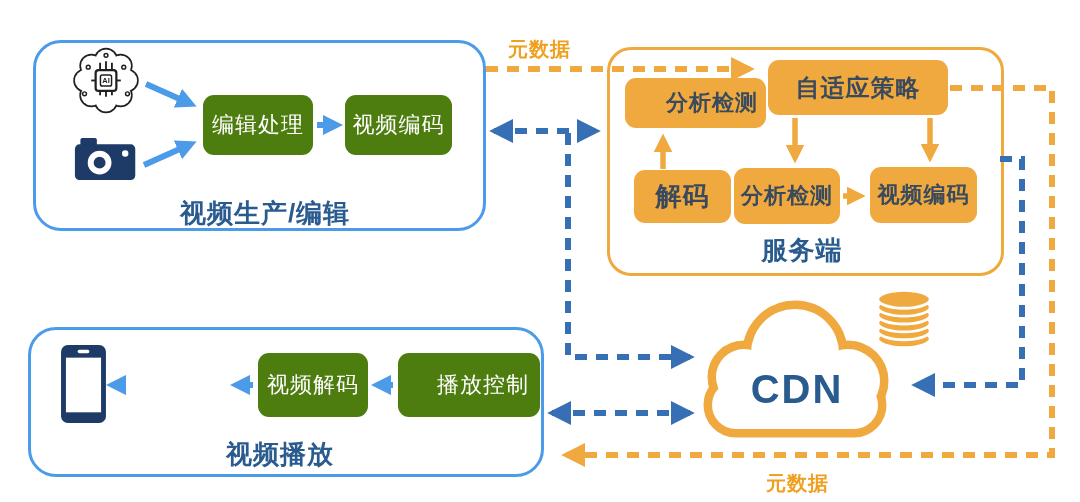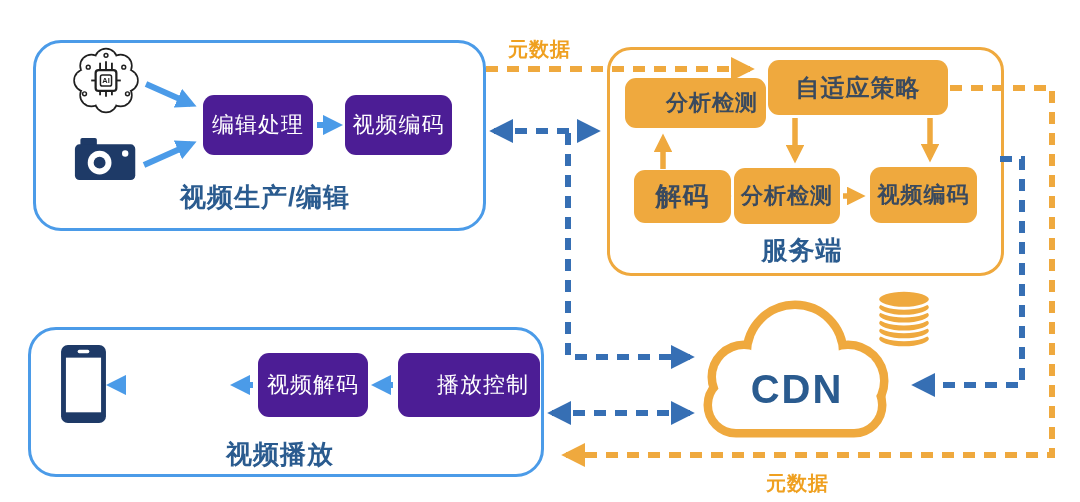--- a/index.html
+++ b/index.html
@@ -8,21 +8,21 @@
     font-family:"Liberation Sans","DejaVu Sans",sans-serif;
   }
   .group-box{position:absolute;border-radius:28px;background:#fff;z-index:1;}
   .group-box.blue{border:3px solid #4B9BE8;}
   .group-box.orange{border:3px solid #EFA93E;border-radius:24px;}
   #connectors{position:absolute;left:0;top:0;z-index:2;pointer-events:none;}
   .node{
     position:absolute;z-index:3;display:flex;align-items:center;justify-content:center;
     border-radius:11px;white-space:nowrap;
   }
-  .node.blue{background:#4c1d95;color:#ffffff;font-size:22px;letter-spacing:1px;}
+  .node.blue{background:#4d7c0f;color:#ffffff;font-size:22px;letter-spacing:1px;}
   .node.orange{background:#EFA93E;color:#3A4A5E;font-weight:bold;letter-spacing:1px;}
   .section-label{
     position:absolute;z-index:3;color:#2A5B8F;font-weight:bold;font-size:26px;
     text-align:center;letter-spacing:1px;
   }
   .meta-label{
     position:absolute;z-index:3;color:#EFA020;font-weight:bold;font-size:20px;letter-spacing:1px;
   }
   .icon{position:absolute;z-index:3;}
   .cdn-text{font-size:40px;font-weight:bold;fill:#2A5B8F;letter-spacing:2px;}
@@ -128,21 +128,21 @@
     <circle cx="28" cy="29" r="6.5" fill="#1E3A67"></circle>
     <circle cx="56" cy="19" r="3.5" fill="#ffffff"></circle>
   </svg>
 
   <div class="node blue" style="left:203px;top:95px;width:110px;height:60px;">
     <span>编辑处理</span>
   </div>
   <div class="node blue" style="left:345px;top:95px;width:107px;height:60px;">
     <span>视频编码</span>
   </div>
-  <div class="section-label" style="left:145px;top:180px;width:240px;">视频生产/编辑</div>
+  <div class="section-label" style="left:145px;top:196px;width:240px;">视频生产/编辑</div>
 
   <div class="node orange" style="left:625px;top:78px;width:108px;height:50px;font-size:22px;padding-left:33px;">
     <span>分析检测</span>
   </div>
   <div class="node orange" style="left:768px;top:60px;width:180px;height:55px;font-size:24px;">
     <span>自适应策略</span>
   </div>
   <div class="node orange" style="left:634px;top:170px;width:97px;height:53px;font-size:26px;">
     <span>解码</span>
   </div>

